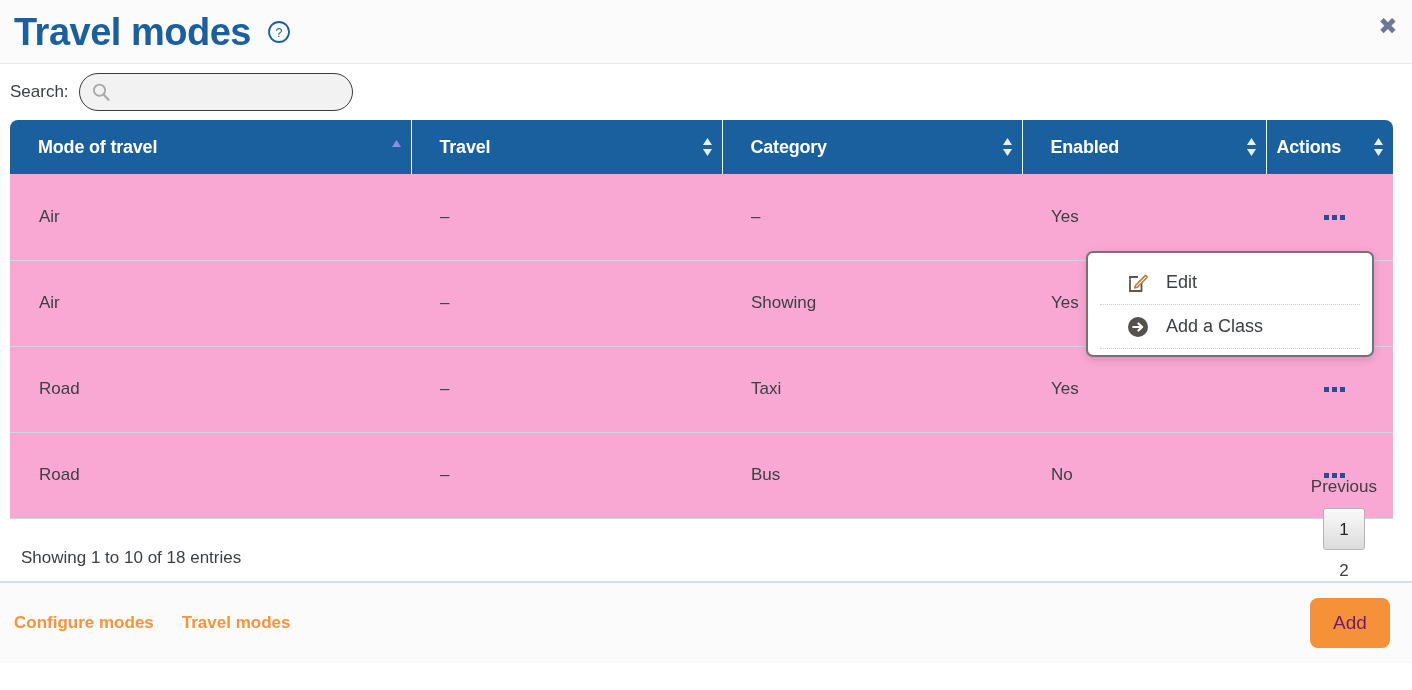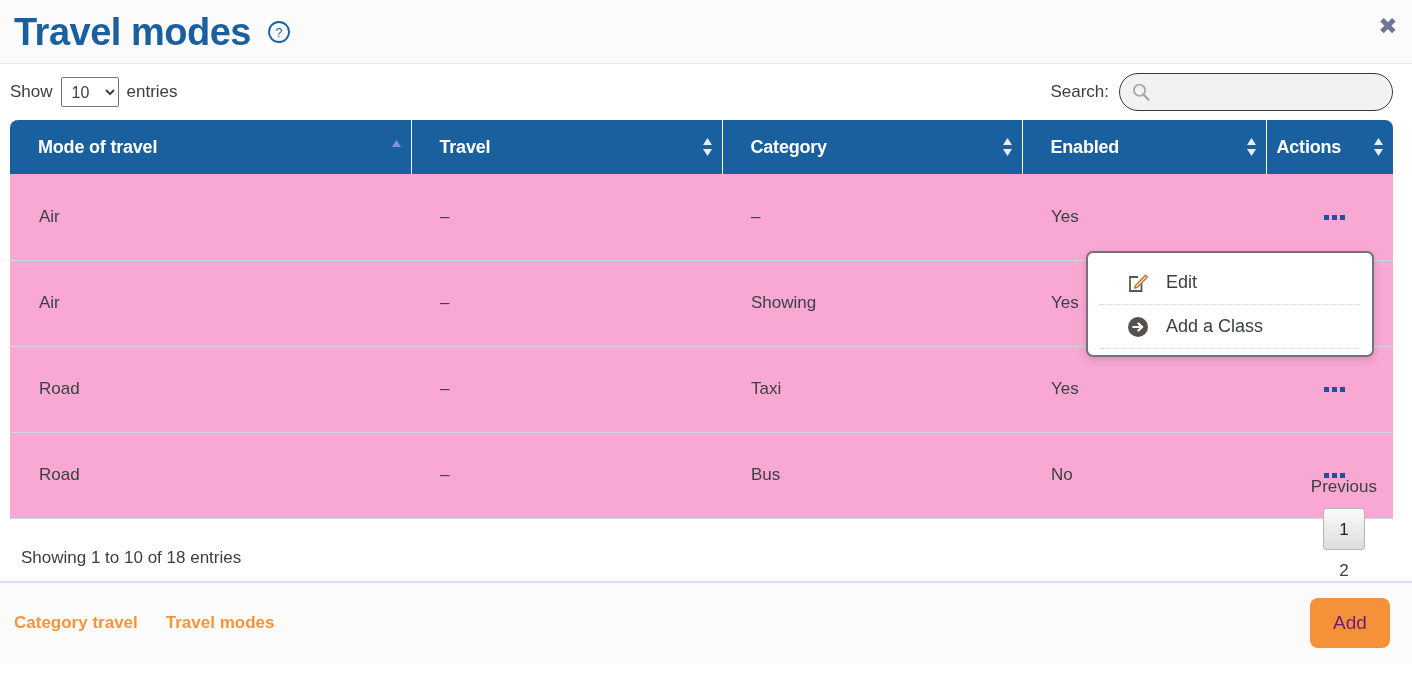--- a/index.html
+++ b/index.html
@@ -279,25 +279,20 @@
     <span class="help-icon">
       <svg width="24" height="24" viewBox="0 0 24 24" aria-hidden="true">
         <circle cx="12" cy="12" r="10" fill="none" stroke="#1a60a0" stroke-width="1.8"></circle>
         <text x="12" y="16.6" text-anchor="middle" font-family="Liberation Sans, sans-serif" font-size="12.5" fill="#1a60a0">?</text>
       </svg>
     </span>
     <div class="close-btn">✖</div>
   </div>
 
   <div class="controls">
-    <div class="length-box">
-      <span class="lbl">Show</span>
-      <select class="length-select"><option value="10">10</option><option value="25">25</option><option value="50">50</option><option value="100">100</option></select>
-      <span>entries</span>
-    </div>
 
     <div class="search-box">
       <span class="slbl">Search:</span>
       <span class="search-input-wrap">
         <span class="search-glyph">
           <svg width="20" height="20" viewBox="0 0 20 20" aria-hidden="true">
             <circle cx="8.5" cy="8.2" r="5.6" fill="none" stroke="#a8a8a8" stroke-width="1.8"></circle>
             <line x1="12.6" y1="12.6" x2="17.5" y2="17.8" stroke="#a8a8a8" stroke-width="2.2" stroke-linecap="round"></line>
           </svg>
         </span>
@@ -408,21 +403,21 @@
     <div class="dt-info">Showing 1 to 10 of 18 entries</div>
     <div class="paginate">
       <span class="pg">Previous</span>
       <span class="pg num active">1</span>
       <span class="pg num">2</span>
       <span class="pg">Next</span>
     </div>
   </div>
 
   <div class="bottom-bar">
-    <span class="tab-link">Category travel</span>
+    <span class="tab-link">Configure modes</span>
     <span class="tab-link">Travel modes</span>
     <button class="add-btn">Add</button>
   </div>
 
   <div class="dropdown-menu">
     <div class="dropdown-item">
       <span class="di-icon">
         <svg width="22" height="22" viewBox="0 0 22 22" aria-hidden="true">
           <path d="M3 7.5 L3 19 L14.5 19 L14.5 11" fill="none" stroke="#59574f" stroke-width="1.8"></path>
           <path d="M3 7.5 L3 5 L11 5" fill="none" stroke="#59574f" stroke-width="1.8"></path>

